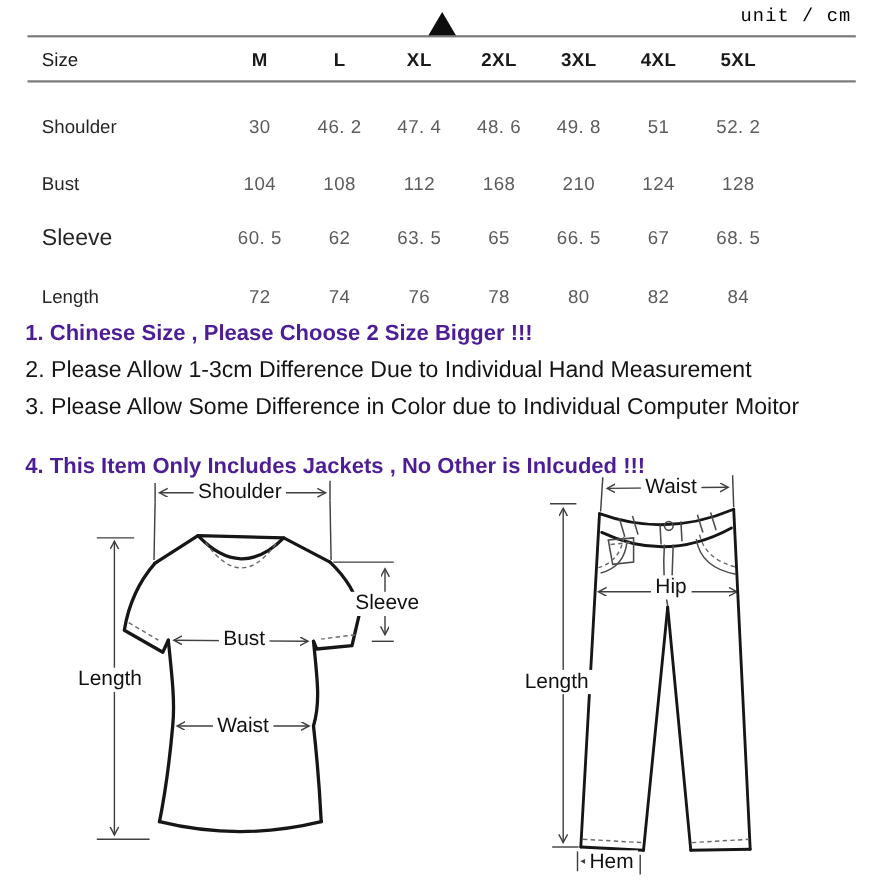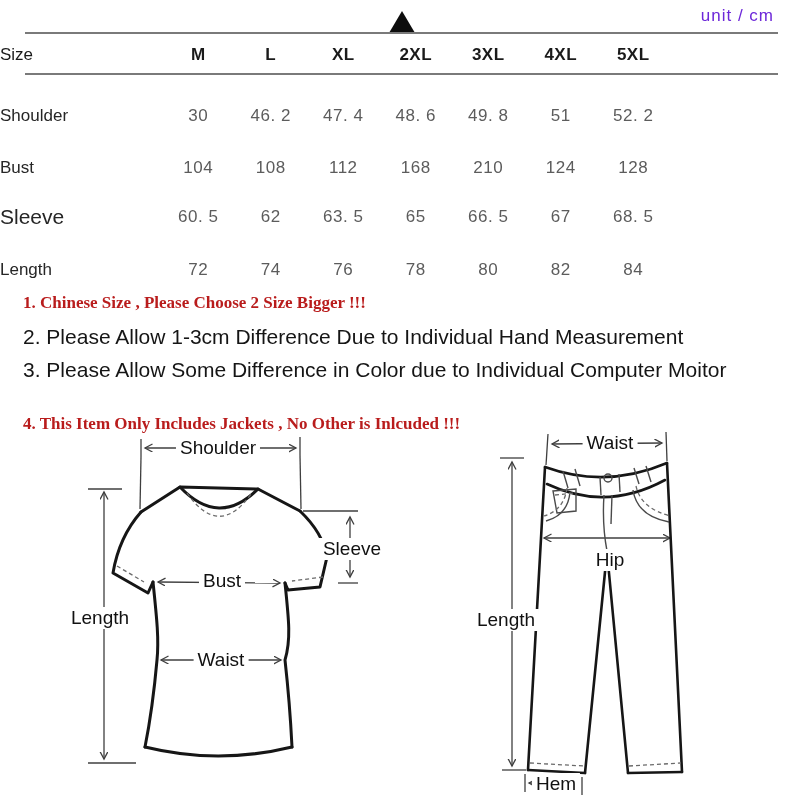--- a/index.html
+++ b/index.html
@@ -1,35 +1,35 @@
 <!DOCTYPE html>
 <html><head>
 <meta charset="utf-8">
 <style>
   html,body{margin:0;padding:0;background:#fff;}
   .page{position:relative;width:800px;height:800px;background:#ffffff;overflow:hidden;
         font-family:"Liberation Sans","DejaVu Sans",sans-serif;color:#1c1c1c;}
-  .unit{position:absolute;top:6px;right:26px;font-size:17px;color:#6d28d9;letter-spacing:1px;}
+  .unit{position:absolute;top:6px;right:26px;font-size:17px;color:#000000;letter-spacing:1px;font-family:Liberation Mono, monospace;}
   .tri{position:absolute;left:389px;top:11px;width:0;height:0;
        border-left:13px solid transparent;border-right:13px solid transparent;
        border-bottom:22px solid #0d0d0d;}
   .rule{position:absolute;left:25px;width:753px;height:2px;background:#7a7a7a;}
   .rule1{top:32px;}
   .rule2{top:73px;}
 
   .trow{position:absolute;left:0;width:800px;height:24px;display:flex;align-items:center;}
-  .tlabel{width:162px;font-size:17px;color:#262626;}
+  .tlabel{width:162px;padding-left:38px;font-size:17px;color:#262626;}
   .tcell{width:72.5px;text-align:center;font-size:17px;color:#5c5c5c;letter-spacing:0.5px;}
   .thead{color:#1a1a1a;font-weight:700;}
   .tlabel.thead{font-weight:400;}
   .big-label{font-size:21px;}
 
   .note{position:absolute;left:23px;width:760px;height:24px;line-height:24px;
         font-size:21px;color:#151515;white-space:nowrap;}
-  .note-red{color:#b91c1c;font-weight:700;font-size:17px;font-family:Liberation Serif, serif;}
+  .note-red{color:#4c1d95;font-weight:700;font-size:20px;}
 
   .diag{position:absolute;}
   .meas{stroke:#3f3f3f;stroke-width:1.3;fill:none;}
   .outline{stroke:#161616;stroke-width:3;fill:none;stroke-linejoin:round;stroke-linecap:round;}
   .outline-p{stroke:#161616;stroke-width:2.6;fill:none;stroke-linejoin:round;stroke-linecap:round;}
   .detail{stroke:#4a4a4a;stroke-width:1.4;fill:none;}
   .dash{stroke:#6a6a6a;stroke-width:1.3;fill:none;stroke-dasharray:4 3;}
   .diag-label{position:absolute;transform:translate(-50%,-50%);background:#ffffff;
         padding:0 4px;font-size:19px;color:#111;white-space:nowrap;z-index:2;}
 </style>
@@ -186,17 +186,17 @@
     </g>
   </svg>
 
   <span class="diag-label" style="left:218px;top:448px">Shoulder</span>
   <span class="diag-label" style="left:352px;top:549px">Sleeve</span>
   <span class="diag-label" style="left:222px;top:581px">Bust</span>
   <span class="diag-label" style="left:221px;top:660px">Waist</span>
   <span class="diag-label" style="left:100px;top:618px">Length</span>
 
   <span class="diag-label" style="left:610px;top:443px">Waist</span>
-  <span class="diag-label" style="left:610px;top:560px">Hip</span>
+  <span class="diag-label" style="left:610px;top:534px">Hip</span>
   <span class="diag-label" style="left:506px;top:620px">Length</span>
   <span class="diag-label" style="left:556px;top:784px">Hem</span>
 
 </div>
 
 </body></html>

